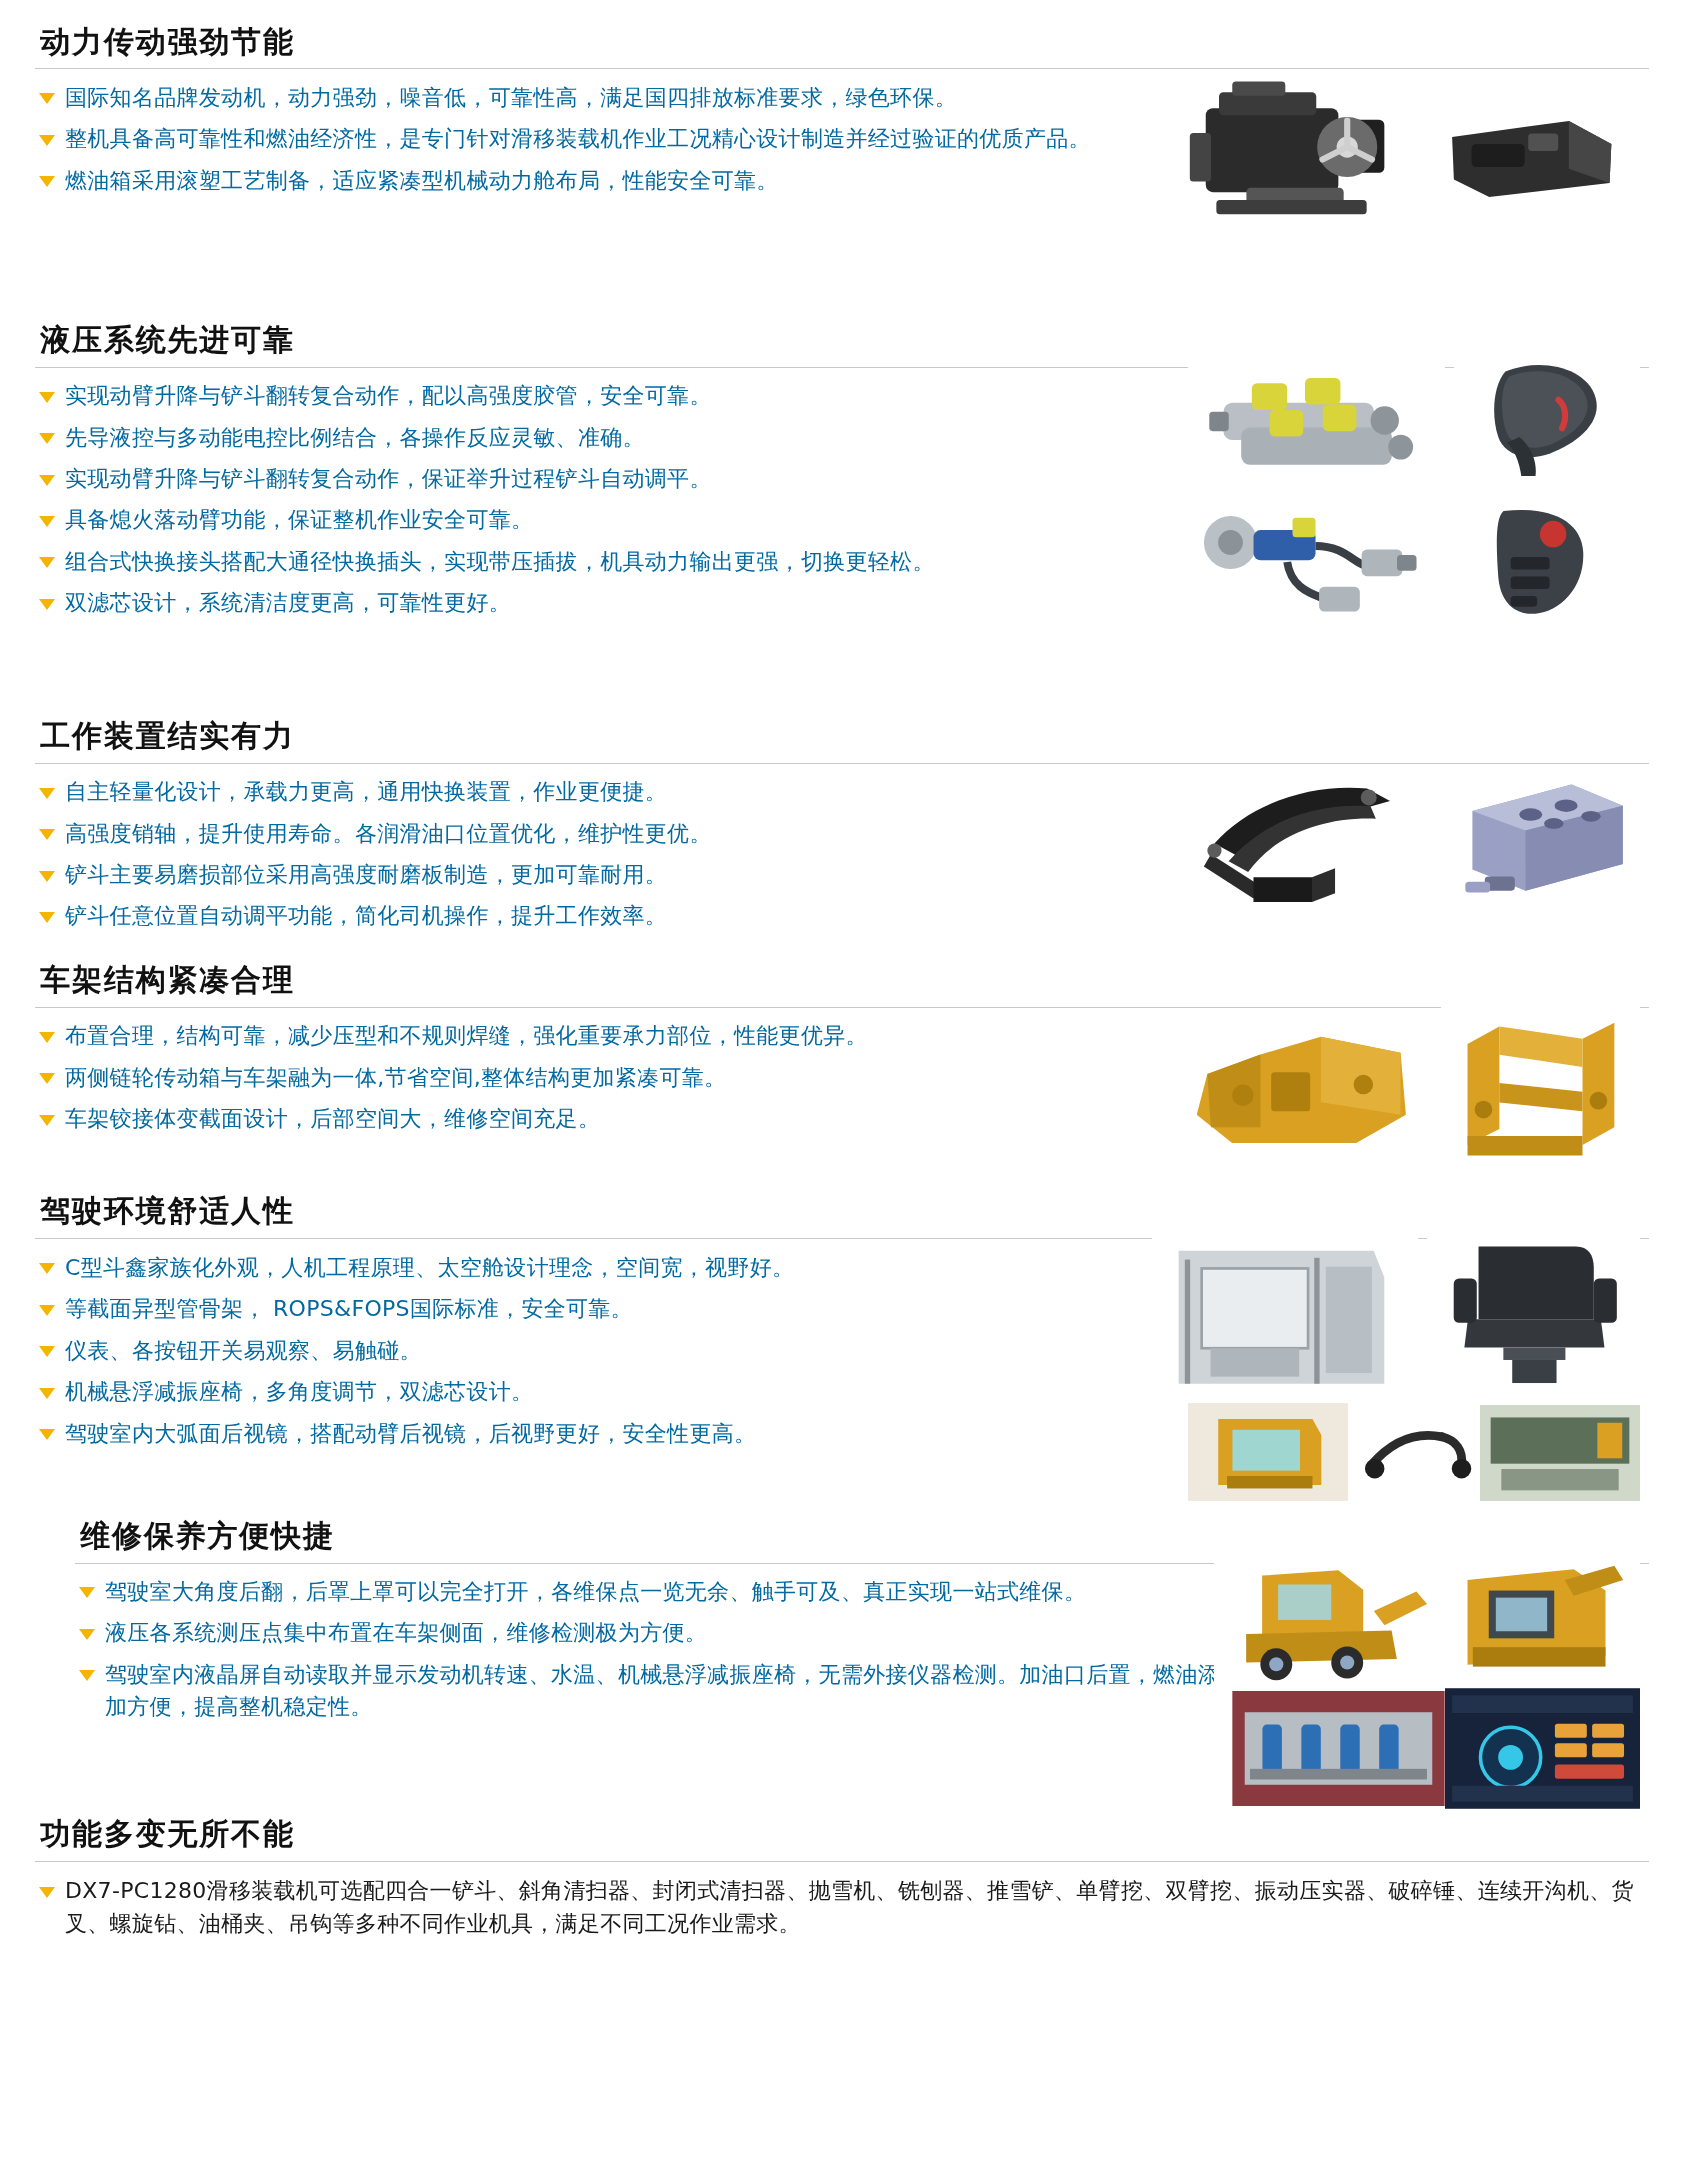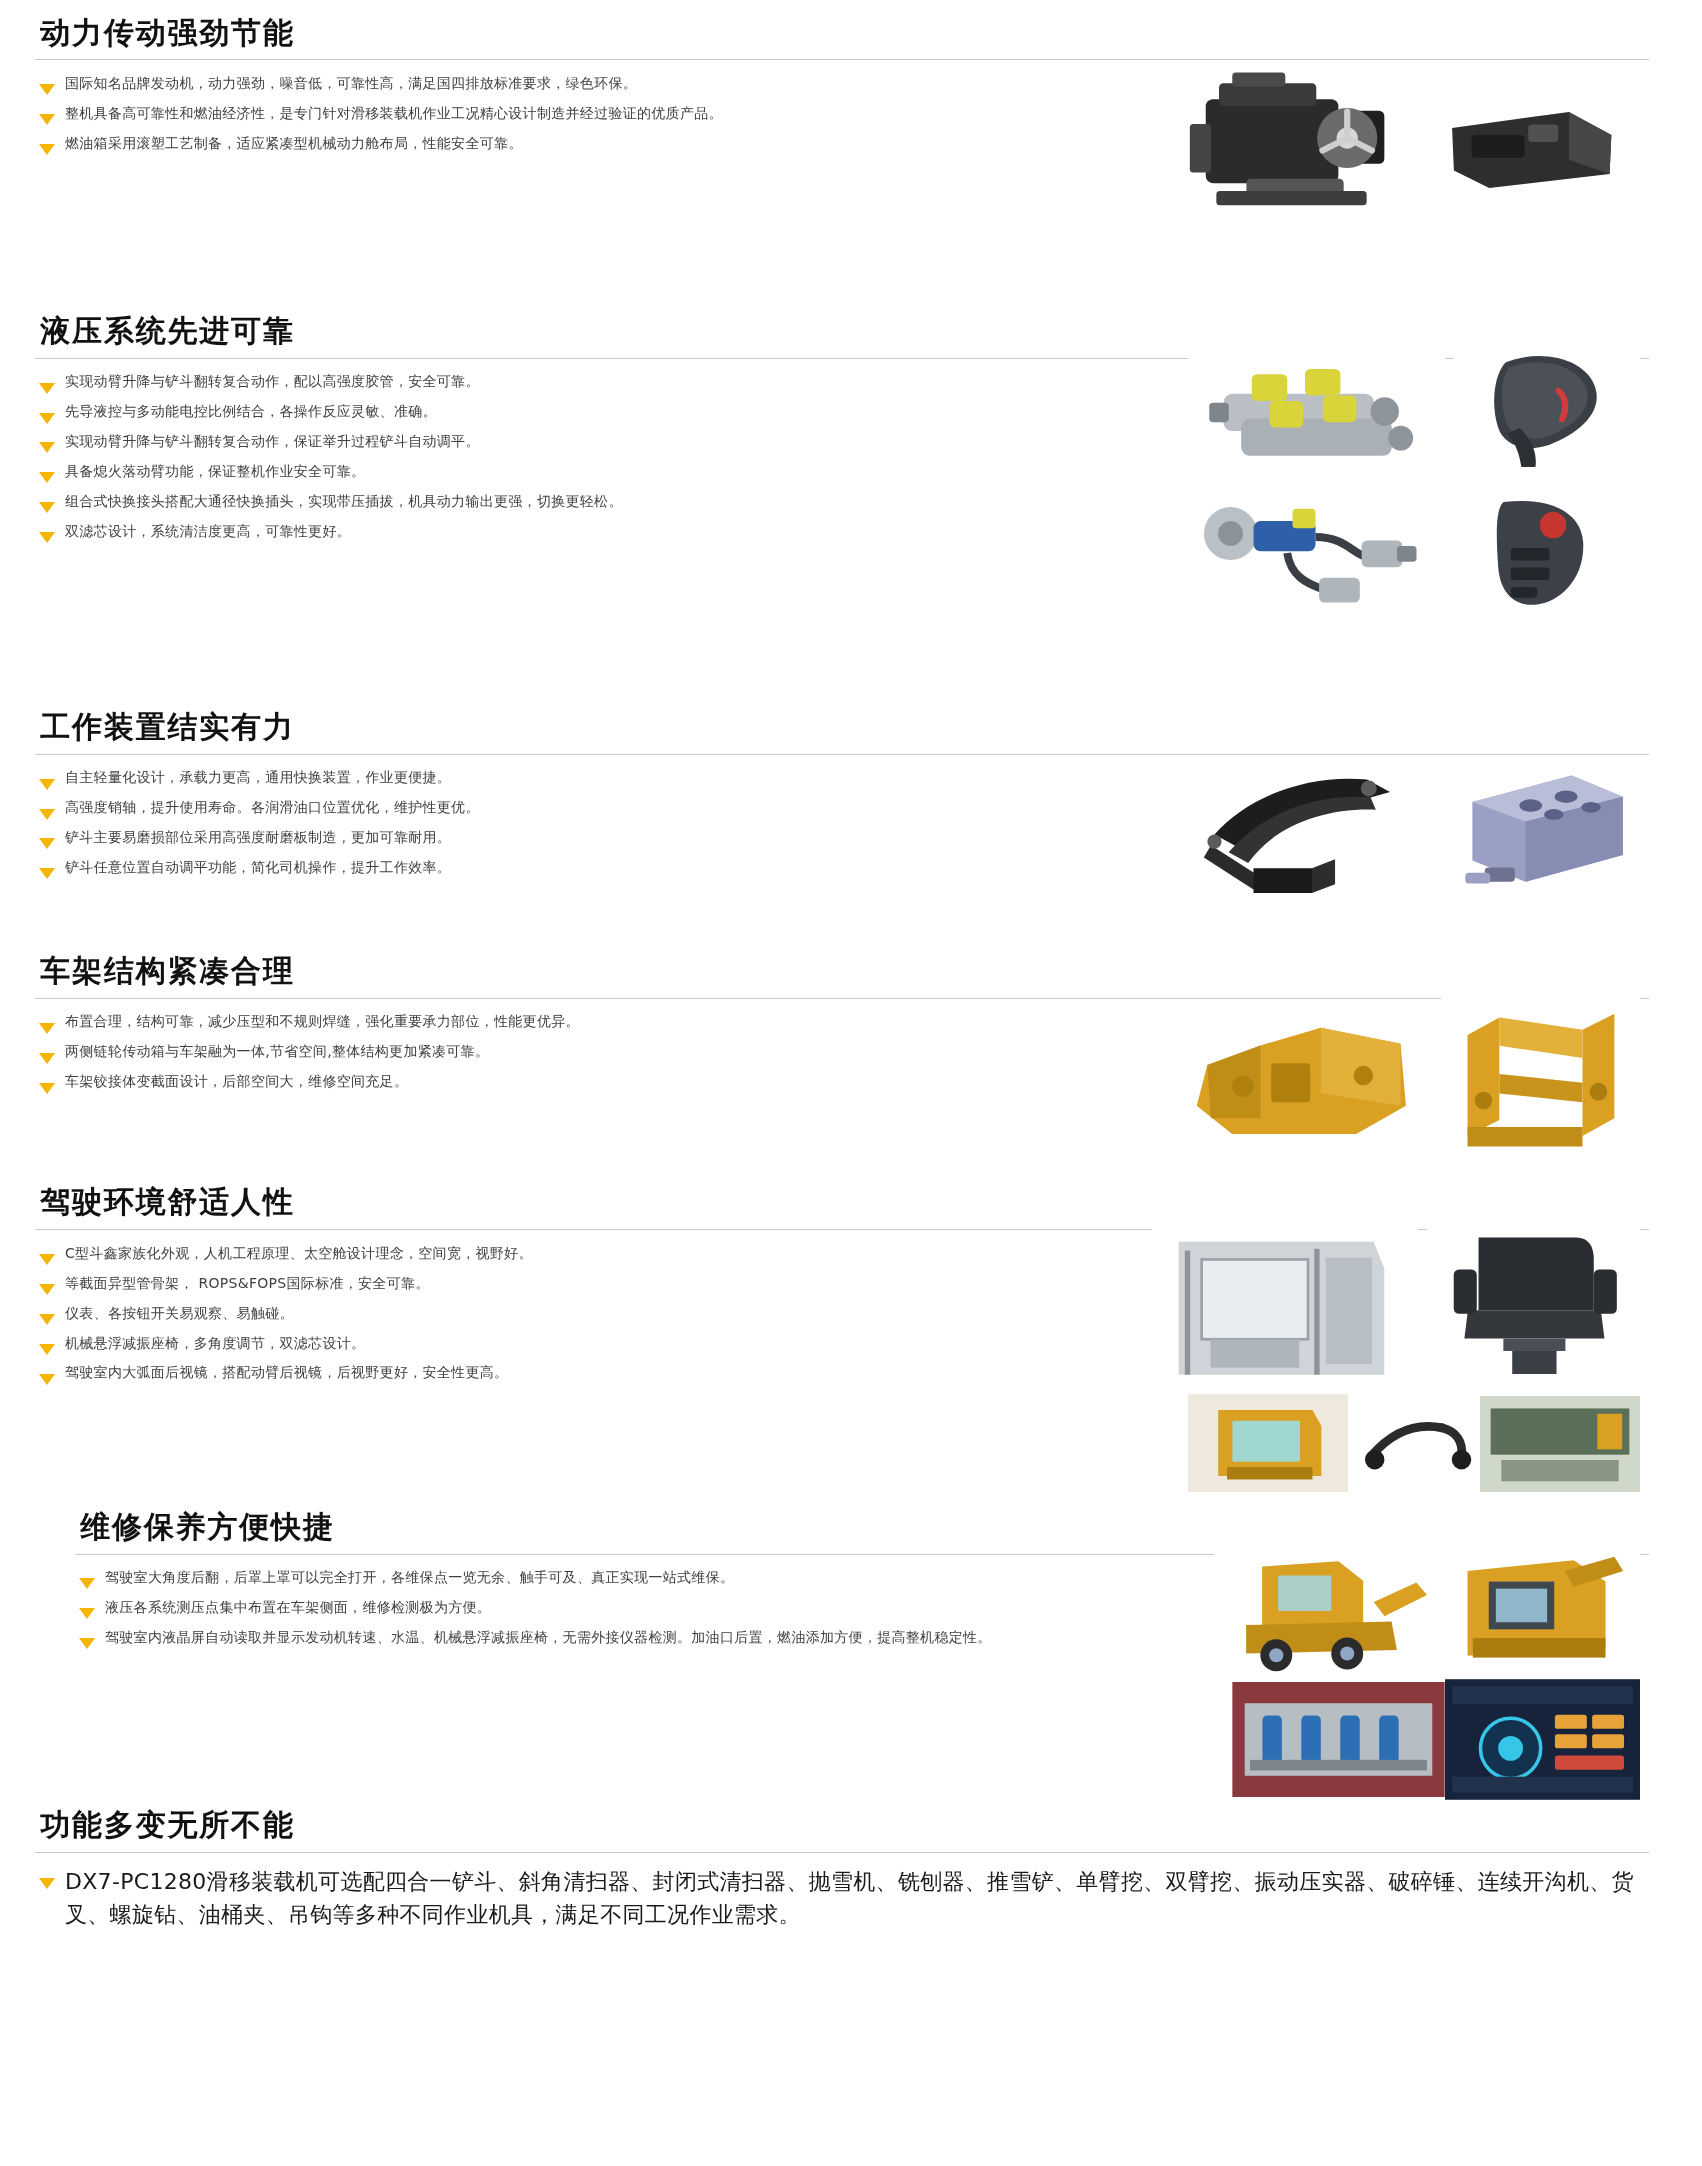--- a/index.html
+++ b/index.html
@@ -10,21 +10,21 @@
   body {
     width: 1702px;
     font-family: "DejaVu Sans", "Liberation Sans", sans-serif;
     color: #1a1a1a;
   }
   .page {
     position: relative;
     width: 1702px;
     min-height: 2166px;
     box-sizing: border-box;
-    padding: 11px 53px 35px 35px;
+    padding: 20px 53px 35px 35px;
   }
   .section {
     position: relative;
     margin-bottom: 5.3px;
   }
   .sec-title {
     font-size: 30px;
     font-weight: bold;
     letter-spacing: 1.8px;
     color: #111111;
@@ -40,23 +40,23 @@
   .bullets {
     list-style: none;
     margin: 0;
     padding: 0;
     max-width: 1179px;
   }
   .bullets li {
     position: relative;
     padding: 0 0 0 30px;
     margin: 0 0 9.8px 0;
-    font-size: 14px;
+    font-size: 22px;
     line-height: 1.44;
-    color: #404040;
+    color: #0369a1;
     letter-spacing: 0.3px;
   }
   .tri {
     position: absolute;
     left: 3.5px;
     top: 11.5px;
     width: 0;
     height: 0;
     border-left: 8.9px solid transparent;
     border-right: 8.9px solid transparent;

